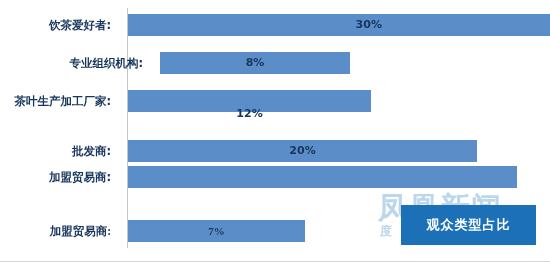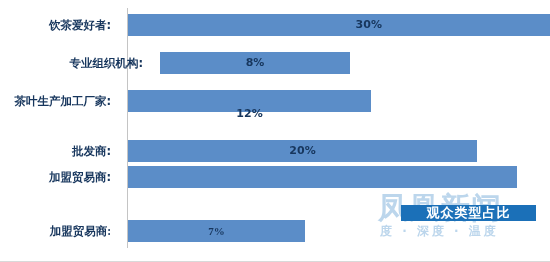--- a/index.html
+++ b/index.html
@@ -116,21 +116,21 @@
     text-align: center;
     white-space: nowrap;
   }
 
   
   .legend-badge {
     position: absolute;
     left: 401px;
     top: 205px;
     width: 135px;
-    height: 16px;
+    height: 40px;
     background: #1b70b8;
     z-index: 3;
     display: flex;
     align-items: center;
     justify-content: center;
   }
   .legend-badge-label {
     font-size: 13px;
     font-weight: bold;
     color: #ffffff;

